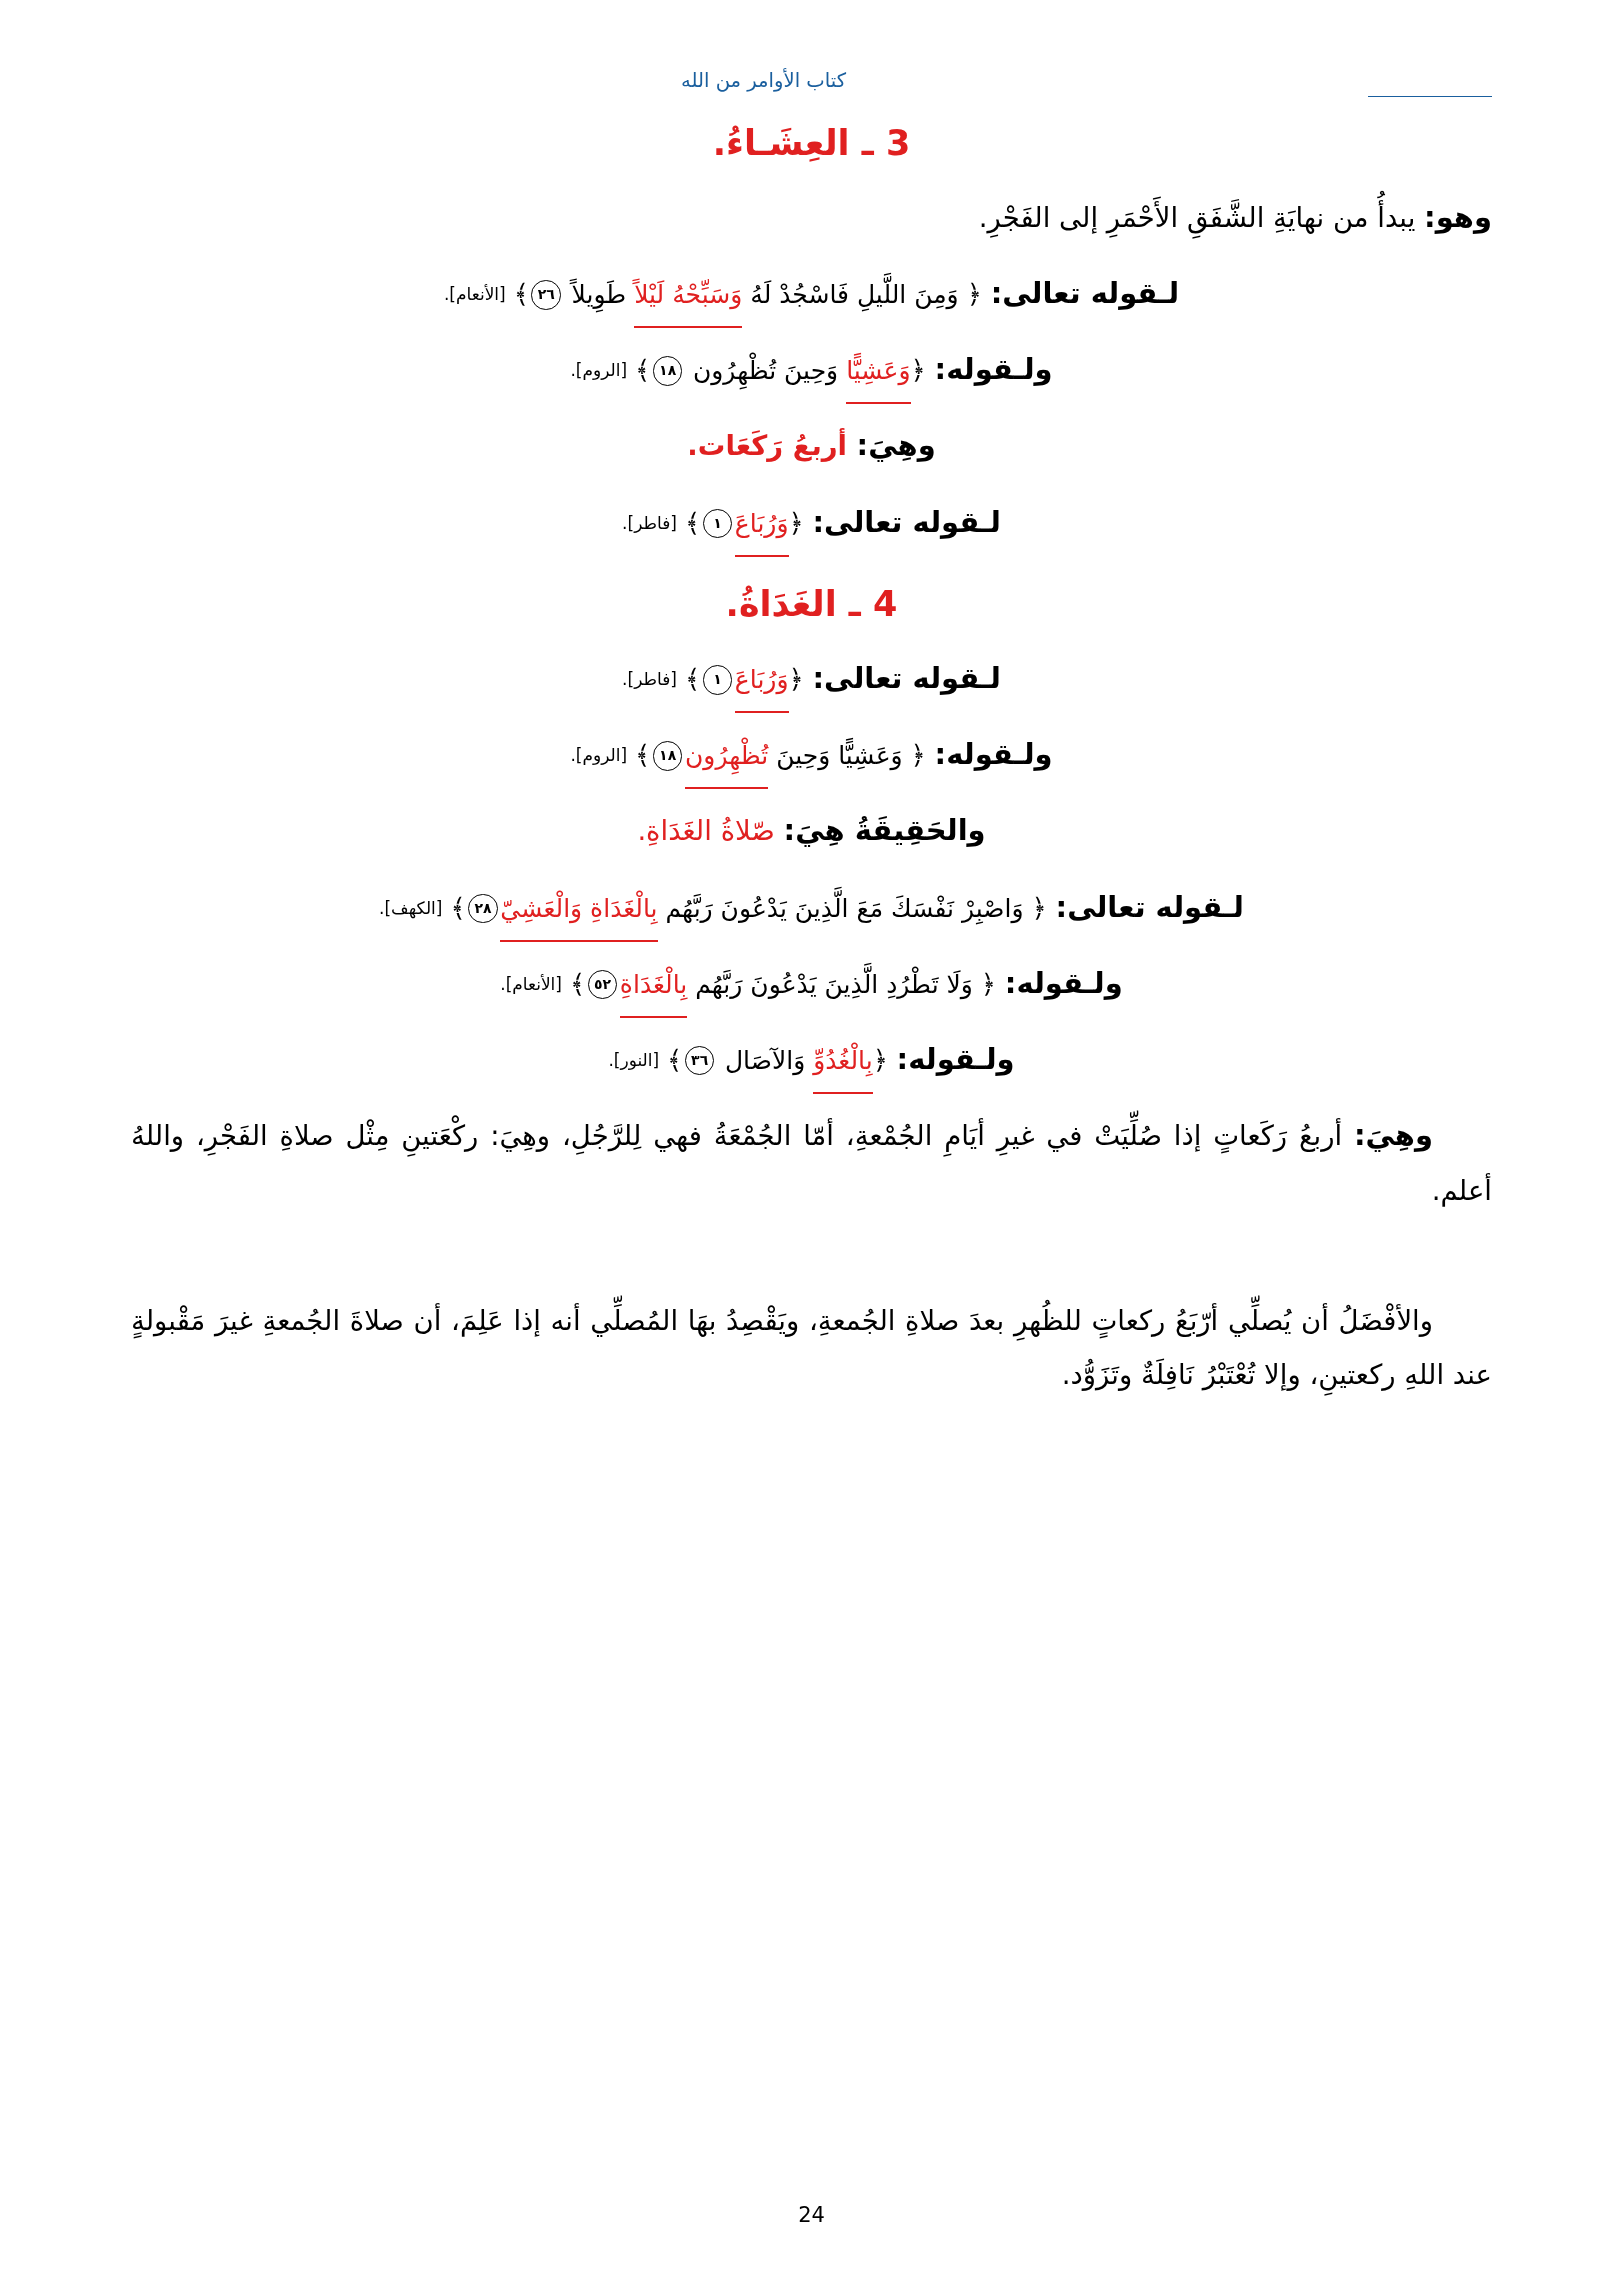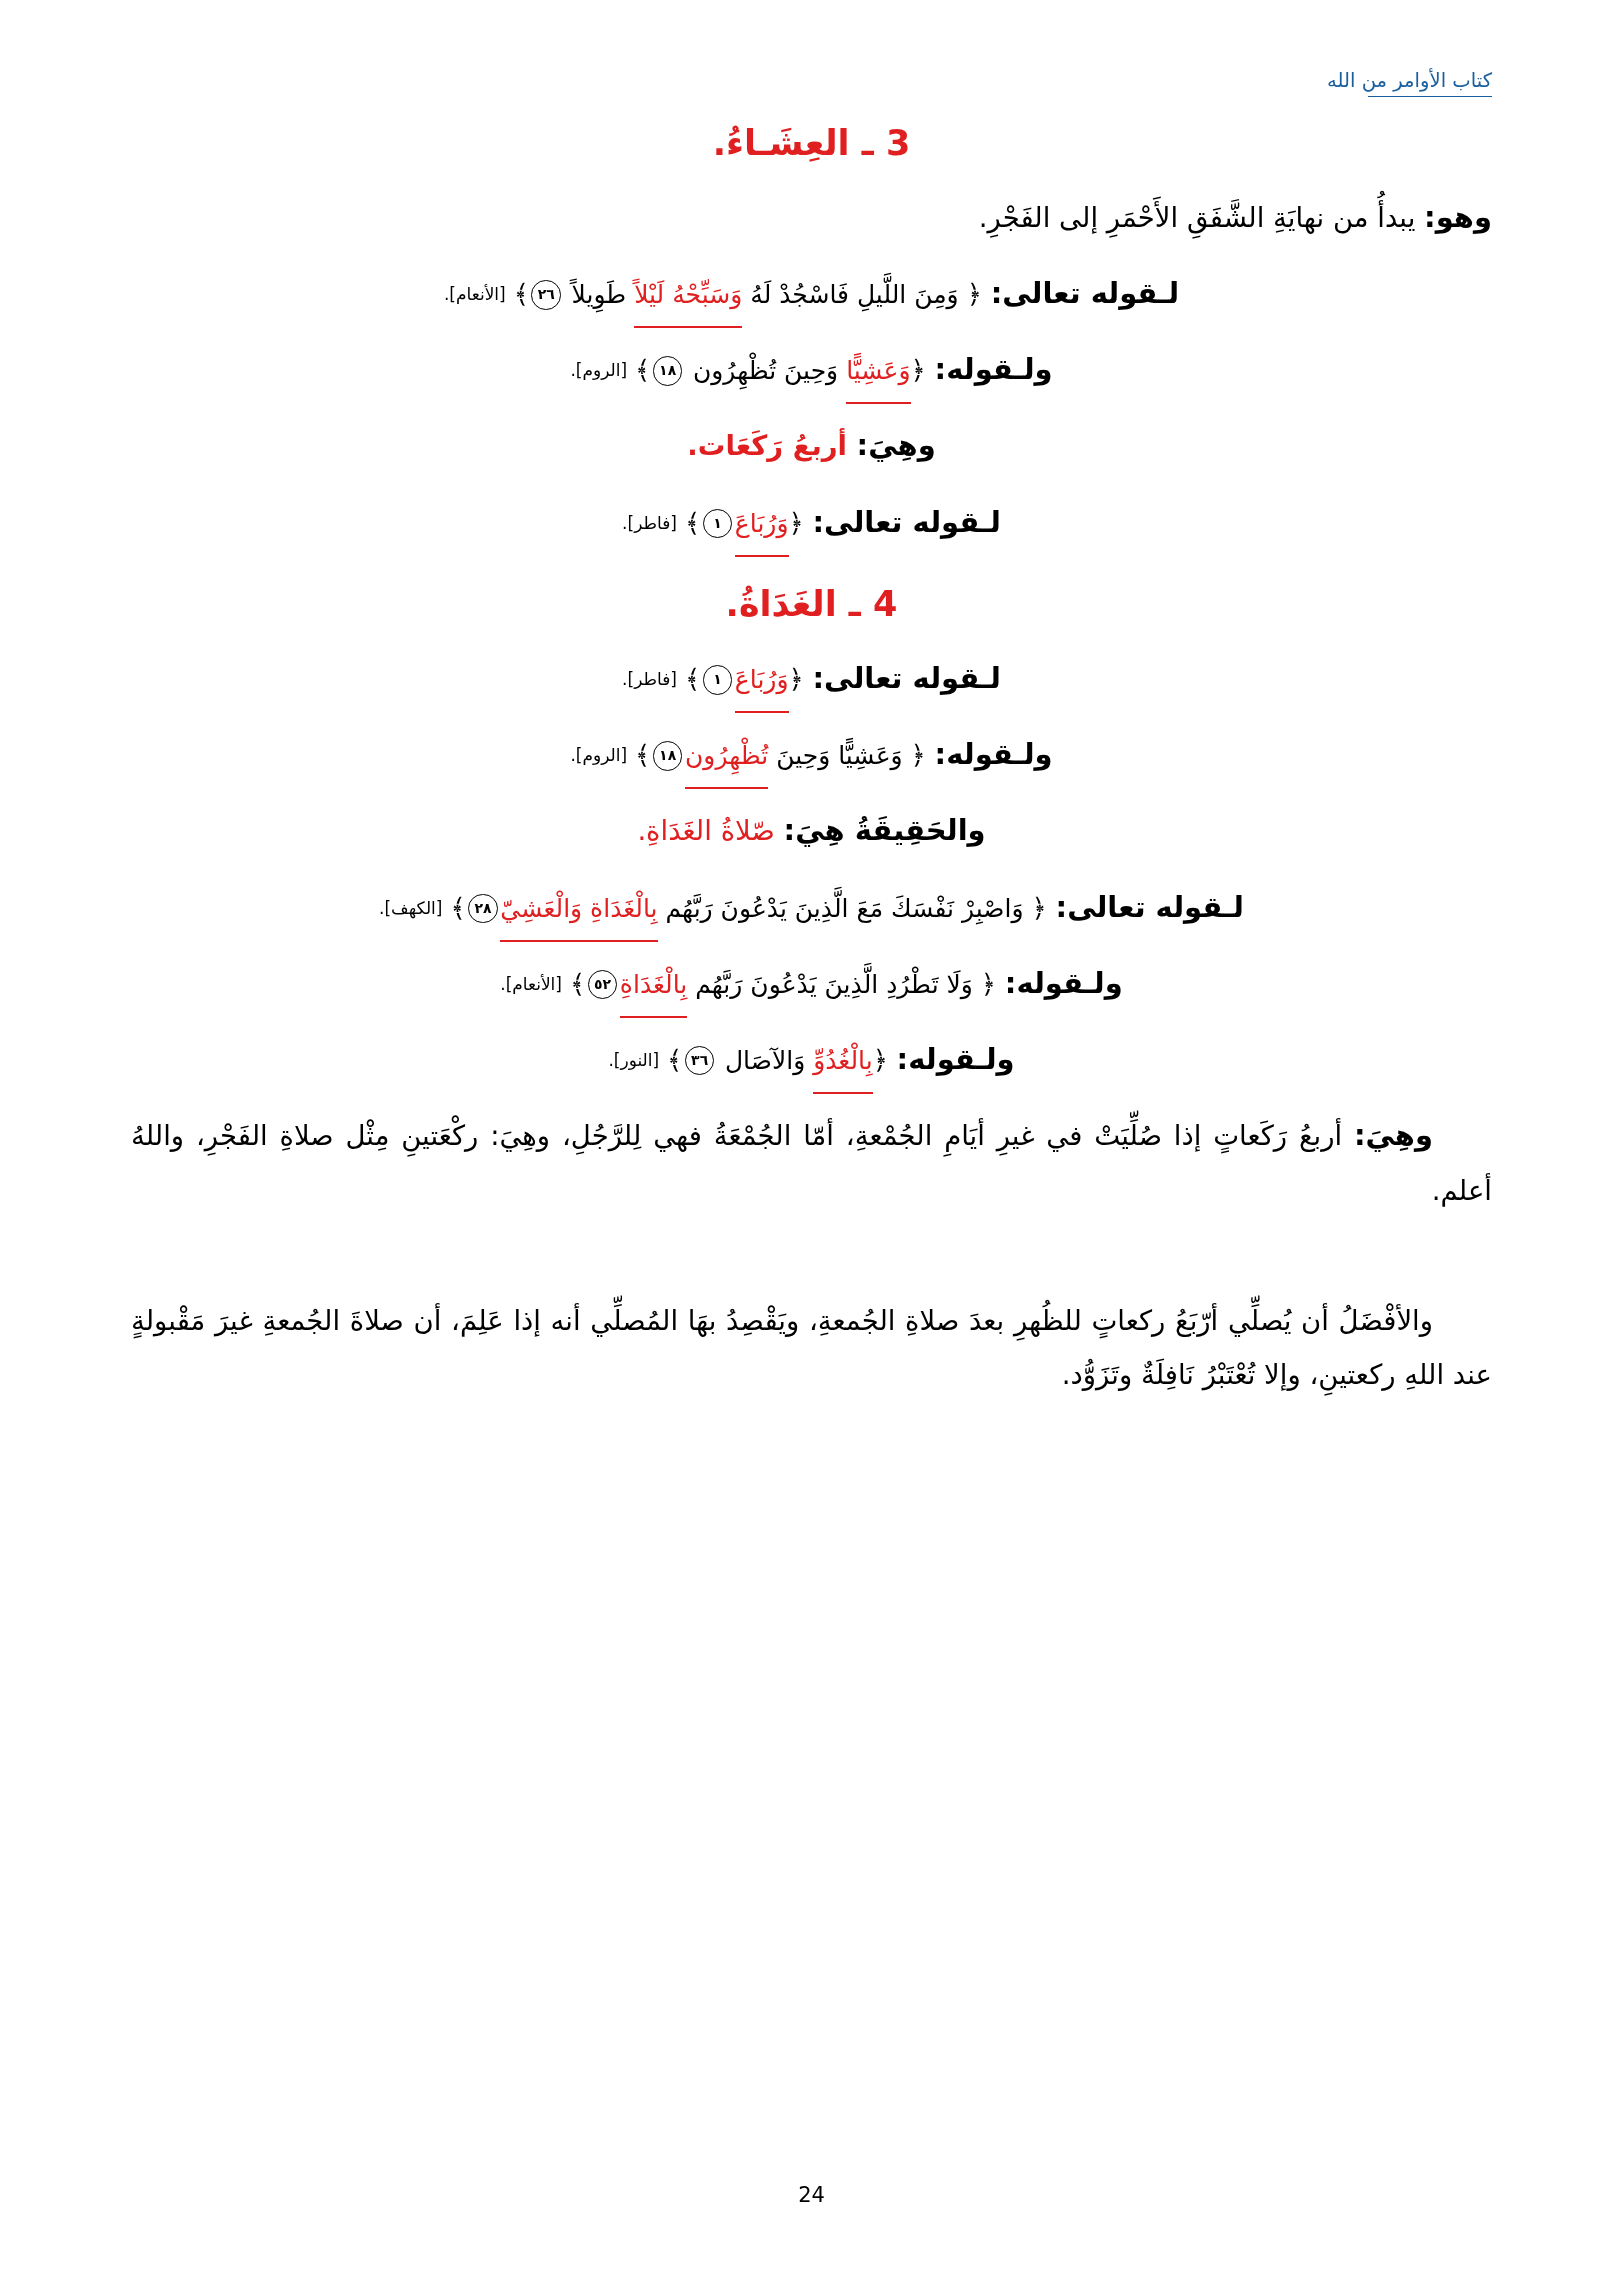--- a/index.html
+++ b/index.html
@@ -22,21 +22,21 @@
     height: 2295px;
     box-sizing: border-box;
     padding: 59px 131px 39px 131px;
   }
   
   .page-header {
     position: absolute;
     top: 69px;
     left: 16px;
     right: 131px;
-    text-align: right;
+    text-align: center;
     direction: rtl;
     padding-left: 19px;
   }
   .header-title {
     display: inline-block;
     font-family: "DejaVu Sans", sans-serif;
     font-size: 19.6px;
     color: #1a5f9e;
     letter-spacing: 0;
     white-space: nowrap;
@@ -106,21 +106,21 @@
   }
   .src {
     font-size: 17px;
     vertical-align: 2.6px;
   }
 
   .spacer { height: 38px; }
 
   .page-number {
     position: absolute;
-    bottom: 88px;
+    bottom: 68px;
     left: 0;
     width: 100%;
     text-align: center;
     font-size: 21px;
     direction: ltr;
   }
 </style>
 </head>
 <body>
 

